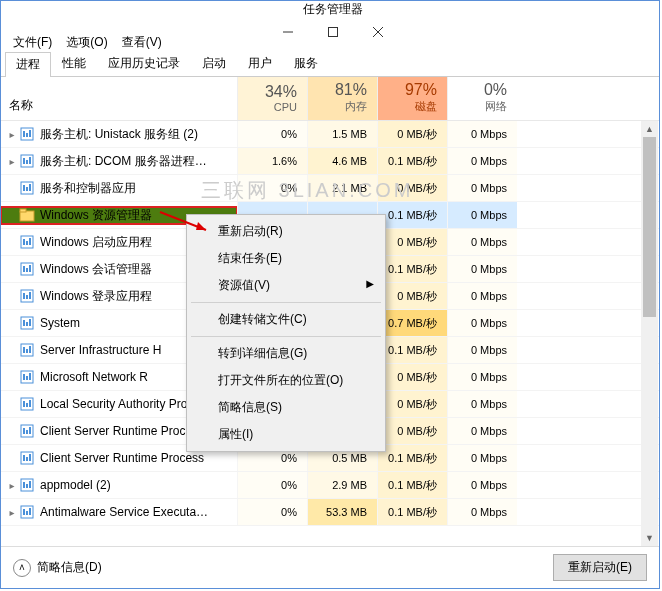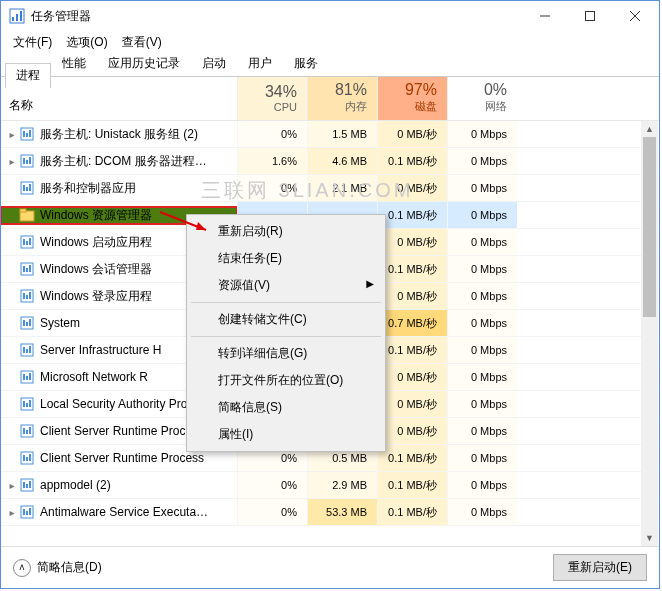--- a/index.html
+++ b/index.html
@@ -1,27 +1,27 @@
 <!DOCTYPE html>
 <html><head>
 <meta charset="utf-8">
 <style>
 * { margin: 0; padding: 0; box-sizing: border-box; font-family: "Microsoft YaHei", "Segoe UI", sans-serif; font-size: 12px; }
 body { background: #fff; width: 662px; height: 591px; overflow: hidden; position: relative; }
 .window { border: 1px solid #5a8fd8; width: 660px; height: 589px; position: relative; background: #fff; display: flex; flex-direction: column; }
-.titlebar { height: 30px; display: flex; align-items: center; padding: 0 2px 0 8px; }
+.titlebar { height: 30px; display: flex; align-items: center; padding: 0 2px 0 8px; flex-direction: column; }
 .titlebar .app-icon { width: 16px; height: 16px; margin-right: 6px; }
 .titlebar .title { flex: 1; font-size: 12px; }
 .win-btns { display: flex; }
 .win-btn { width: 45px; height: 28px; display: flex; align-items: center; justify-content: center; color: #333; }
 .menubar { height: 22px; display: flex; align-items: center; padding: 0 6px; gap: 2px; }
 .menubar span { padding: 2px 6px; }
 .tabs { display: flex; border-bottom: 1px solid #ccc; padding: 0 4px; height: 24px; align-items: flex-end; }
 .tab { padding: 3px 10px 4px; border: 1px solid transparent; border-bottom: none; position: relative; }
-.tab.active { border-color: #ccc; background: #fff; top: 12px; }
+.tab.active { border-color: #ccc; background: #fff; top: 1px; }
 .content { flex: 1; overflow: hidden; position: relative; }
 .grid-header { display: flex; height: 44px; border-bottom: 1px solid #e8e8e8; }
 .col-name { width: 236px; display: flex; align-items: flex-end; padding: 0 8px 6px; }
 .col-stat { width: 70px; text-align: right; padding: 4px 10px 6px 4px; display: flex; flex-direction: column; justify-content: center; border-left: 1px solid #eee; }
 .col-stat .pct { font-size: 16px; color: #555; }
 .col-stat .lbl { font-size: 11px; color: #666; }
 .col-stat.heat1 { background: #fff3d6; }
 .col-stat.heat2 { background: #ffe4b0; }
 .col-stat.heat3 { background: #ffb088; }
 .col-stat.heat3 .pct, .col-stat.heat3 .lbl { color: #a63a00; }

